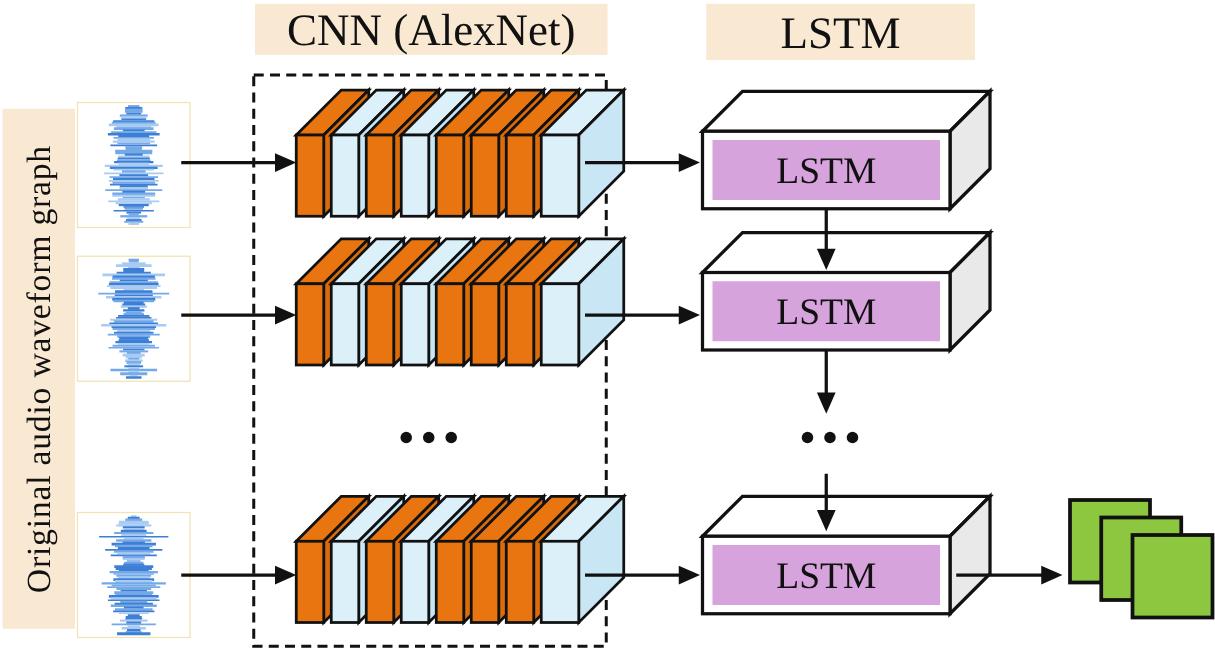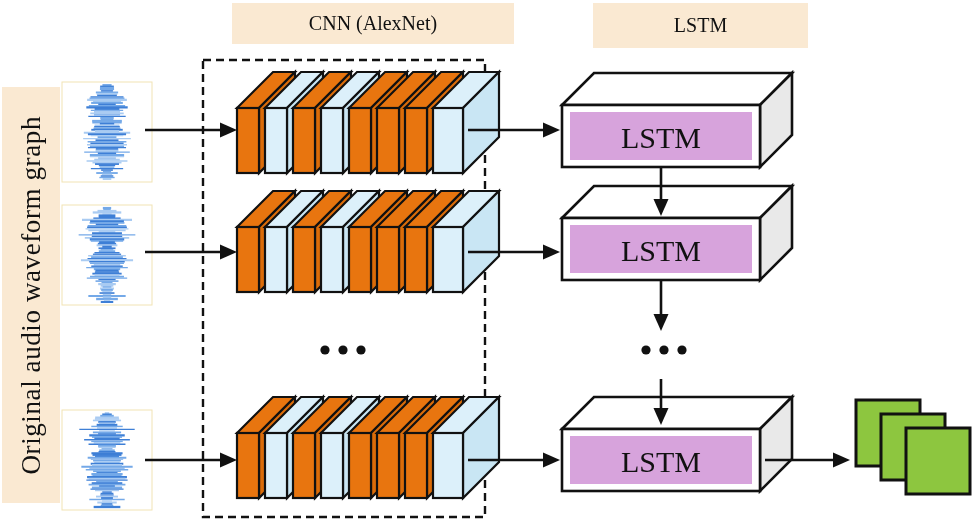--- a/index.html
+++ b/index.html
@@ -20,22 +20,21 @@
     writing-mode:vertical-rl;
     transform:rotate(180deg);
     font-size:27px;
     letter-spacing:0.6px;
     white-space:nowrap;
   }
   .hdr{
     position:absolute;
     background:var(--cream,#FAE9D2);
     display:flex;align-items:center;justify-content:center;
-    font-size:20px;
-    margin-left:28px;
+    font-size:36px;
   }
   .hdr-cnn{left:204px;top:3px;width:282px;height:41px;}
   .hdr-lstm{left:565px;top:3px;width:215px;height:45px;}
   svg.diagram{position:absolute;left:0;top:0;width:972px;height:521px;}
   svg text{font-family:"Liberation Serif","DejaVu Serif",serif;}
 </style>
 </head>
 <body>
 
 <div class="canvas">

